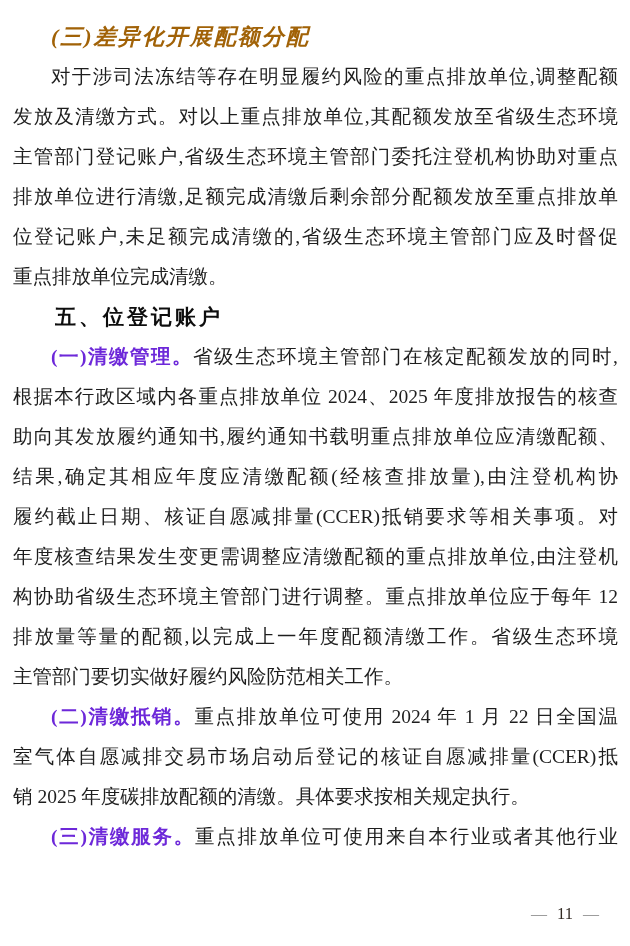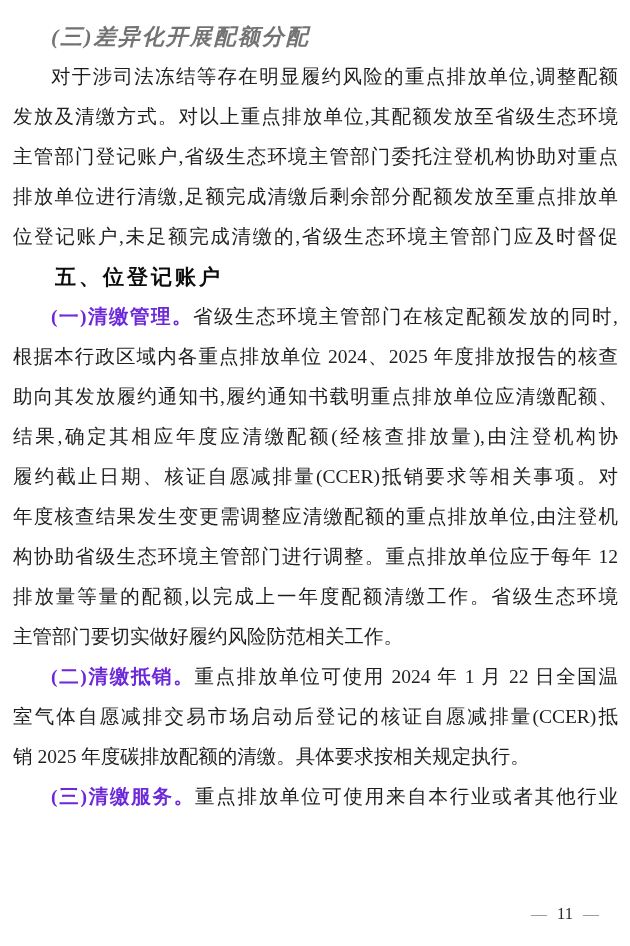--- a/index.html
+++ b/index.html
@@ -33,21 +33,21 @@
   .line.plast {
     text-align-last: left;
   }
   .h-sub {
     font-size: 22px;
     line-height: 40px;
     font-weight: bold;
     font-style: italic;
     letter-spacing: 2px;
     padding-left: 38px;
-    color: #737373;
+    color: #a16207;
     white-space: nowrap;
   }
   .h-main {
     font-family: "Liberation Sans", "DejaVu Sans", sans-serif;
     font-size: 21px;
     line-height: 40px;
     font-weight: bold;
     letter-spacing: 3px;
     padding-left: 42px;
     color: #0d0d0d;
@@ -81,20 +81,21 @@
 <div class="content">
 
   <div class="h-sub">(三)差异化开展配额分配</div>
 
   <div class="para">
     <div class="line first">对于涉司法冻结等存在明显履约风险的重点排放单位,调整配额</div>
     <div class="line">发放及清缴方式。对以上重点排放单位,其配额发放至省级生态环境</div>
     <div class="line">主管部门登记账户,省级生态环境主管部门委托注登机构协助对重点</div>
     <div class="line">排放单位进行清缴,足额完成清缴后剩余部分配额发放至重点排放单</div>
     <div class="line">位登记账户,未足额完成清缴的,省级生态环境主管部门应及时督促</div>
+    <div class="line plast">重点排放单位完成清缴。</div>
   </div>
 
   <div class="h-main">五、位登记账户</div>
 
   <div class="para">
     <div class="line first"><span class="runin">(一)清缴管理。</span><span>省级生态环境主管部门在核定配额发放的同时,</span></div>
     <div class="line">根据本行政区域内各重点排放单位 2024、2025 年度排放报告的核查</div>
     <div class="line">助向其发放履约通知书,履约通知书载明重点排放单位应清缴配额、</div>
     <div class="line">结果,确定其相应年度应清缴配额(经核查排放量),由注登机构协</div>
     <div class="line">履约截止日期、核证自愿减排量(CCER)抵销要求等相关事项。对</div>

